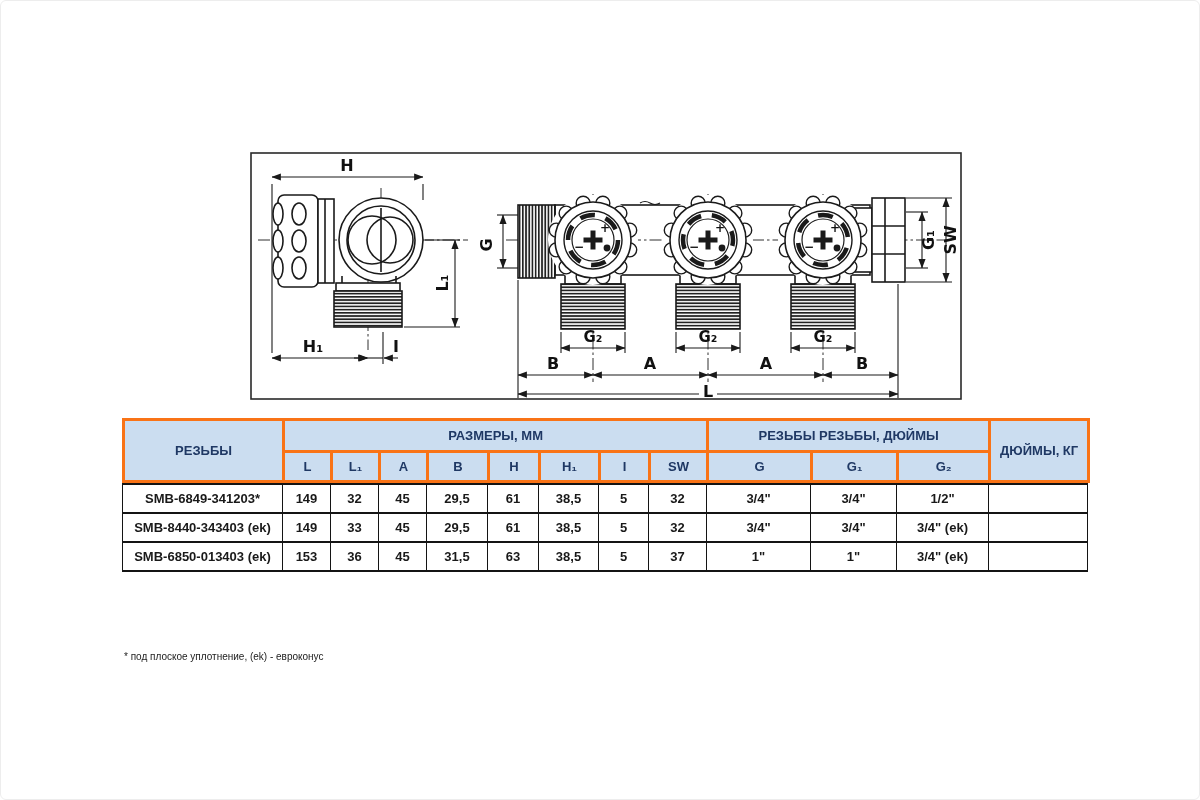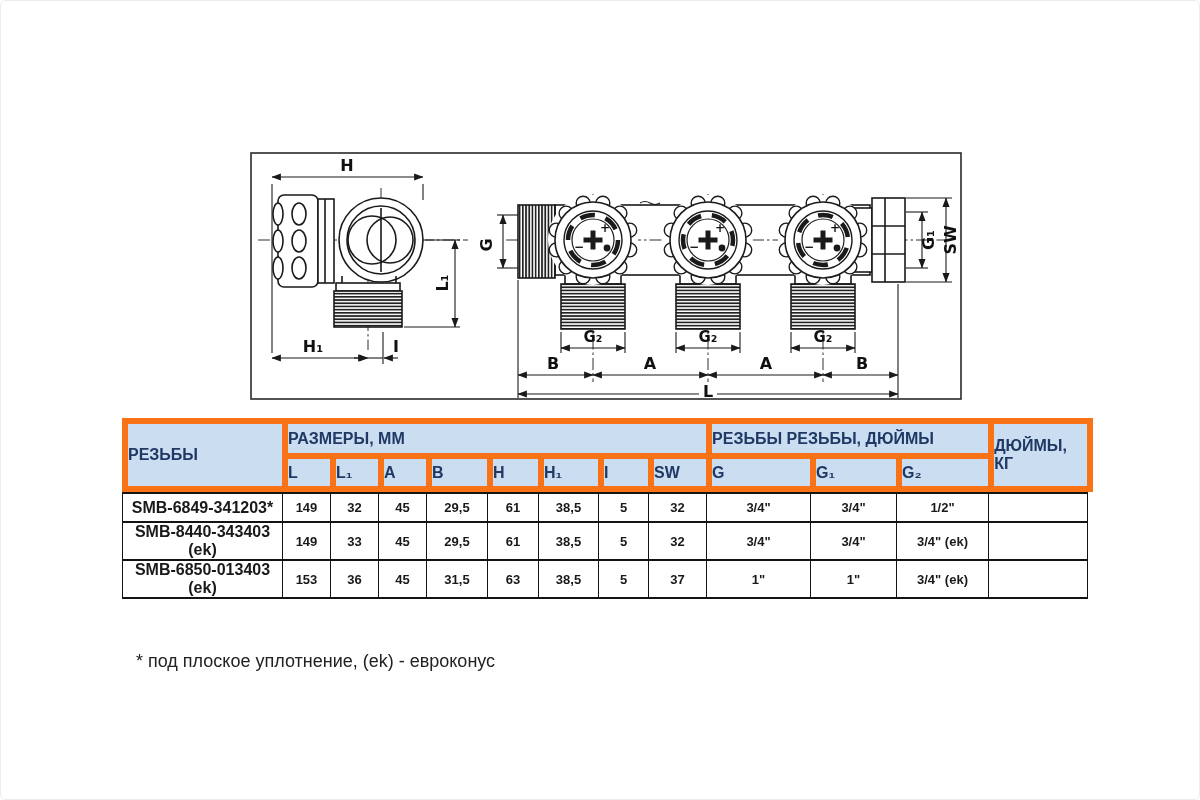--- a/index.html
+++ b/index.html
@@ -19,32 +19,32 @@
   .dl{stroke:var(--ink);stroke-width:1.1;fill:none;}
   .cl{stroke:var(--ink);stroke-width:0.9;stroke-dasharray:12 3 2.5 3;fill:none;}
   .box{fill:none;stroke:#2a2a2a;stroke-width:1.6;}
   .dim-label{font:bold 16px "DejaVu Sans","Liberation Sans",sans-serif;fill:#111;text-anchor:middle;}
   .dim-label.sm{font-size:15px;}
   .wmark{font:bold 12px "DejaVu Sans","Liberation Sans",sans-serif;fill:#111;text-anchor:middle;}
 
   .spec-table{position:absolute;left:122px;top:418px;width:965px;}
   table{border-collapse:collapse;table-layout:fixed;width:965px;}
   .t-head td{
-    background:var(--hbg);border:6px solid #f97316;color:var(--htx);
-    font-weight:bold;font-size:16px;text-align:left;vertical-align:middle;padding:0;
+    background:var(--hbg);border:3px solid #f97316;color:var(--htx);
+    font-weight:bold;font-size:13px;text-align:center;vertical-align:middle;padding:0;
   }
   .t-head tr.grp td{height:29px;}
   #subhead-row td{height:27px;}
   .t-body td{
     border:2px solid #141414;border-left-width:1.5px;border-right-width:1.5px;
     height:27px;text-align:center;vertical-align:middle;padding:0;
     font-size:13px;font-weight:bold;color:#191919;background:#fff;
   }
-  .t-body td.art{font-size:16px;}
-  .footnote{position:absolute;left:136px;top:651px;font-size:18px;color:#222;text-align:right;}
+  .t-body td.art{font-size:13px;}
+  .footnote{position:absolute;left:124px;top:651px;font-size:10px;color:#222;text-align:right;}
 </style>
 </head>
 <body>
 
 <div class="page">
 
   <div class="drawing-box">
     <svg viewBox="0 0 712 248" width="712" height="248">
       <defs>
         <marker id="ar" viewBox="0 0 10 10" refX="9.5" refY="5" markerWidth="8.5" markerHeight="8.5" orient="auto-start-reverse">

